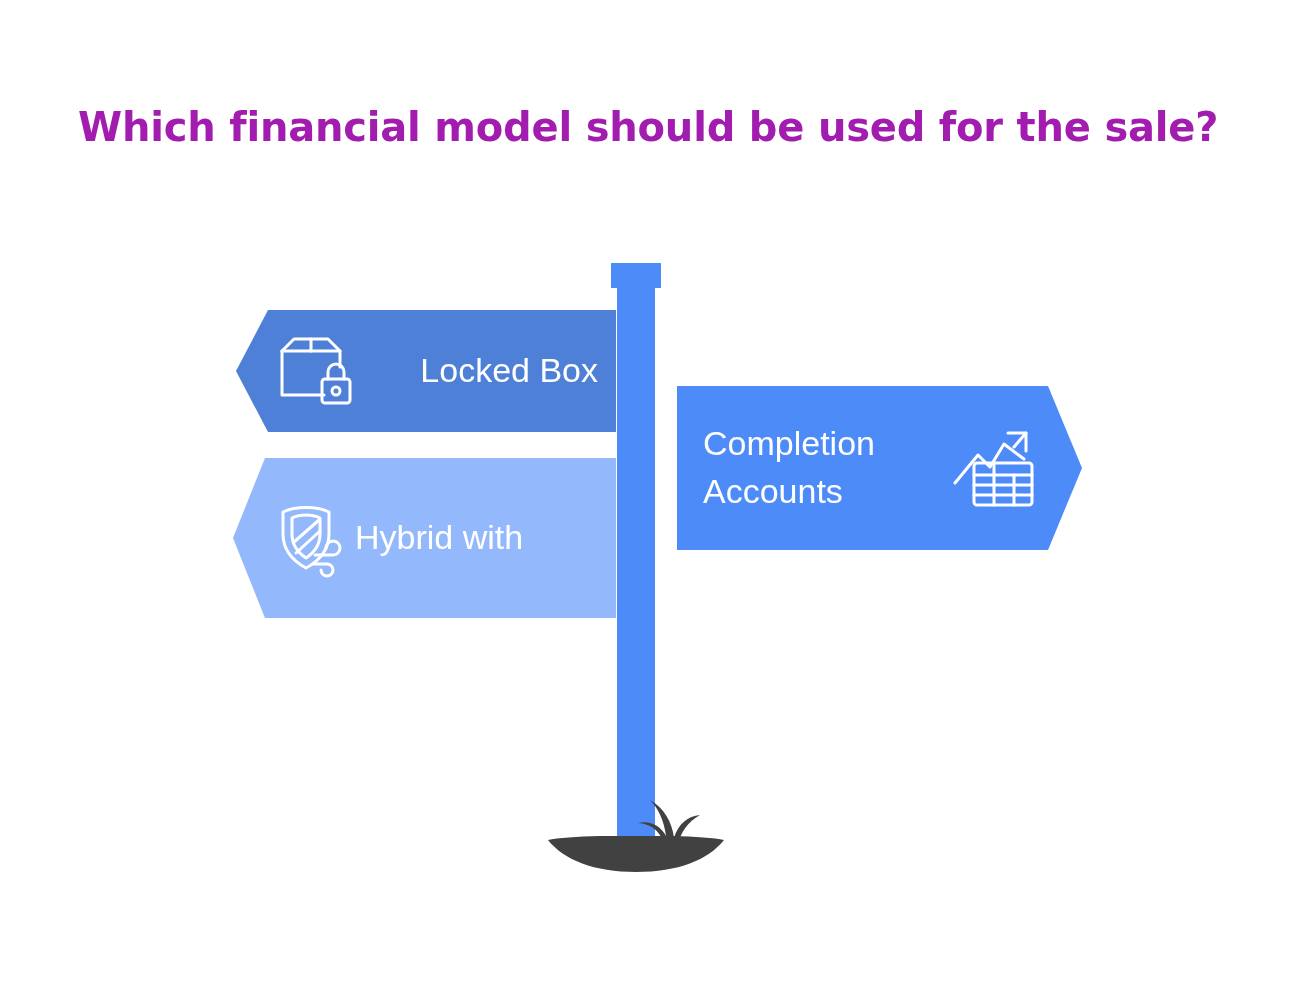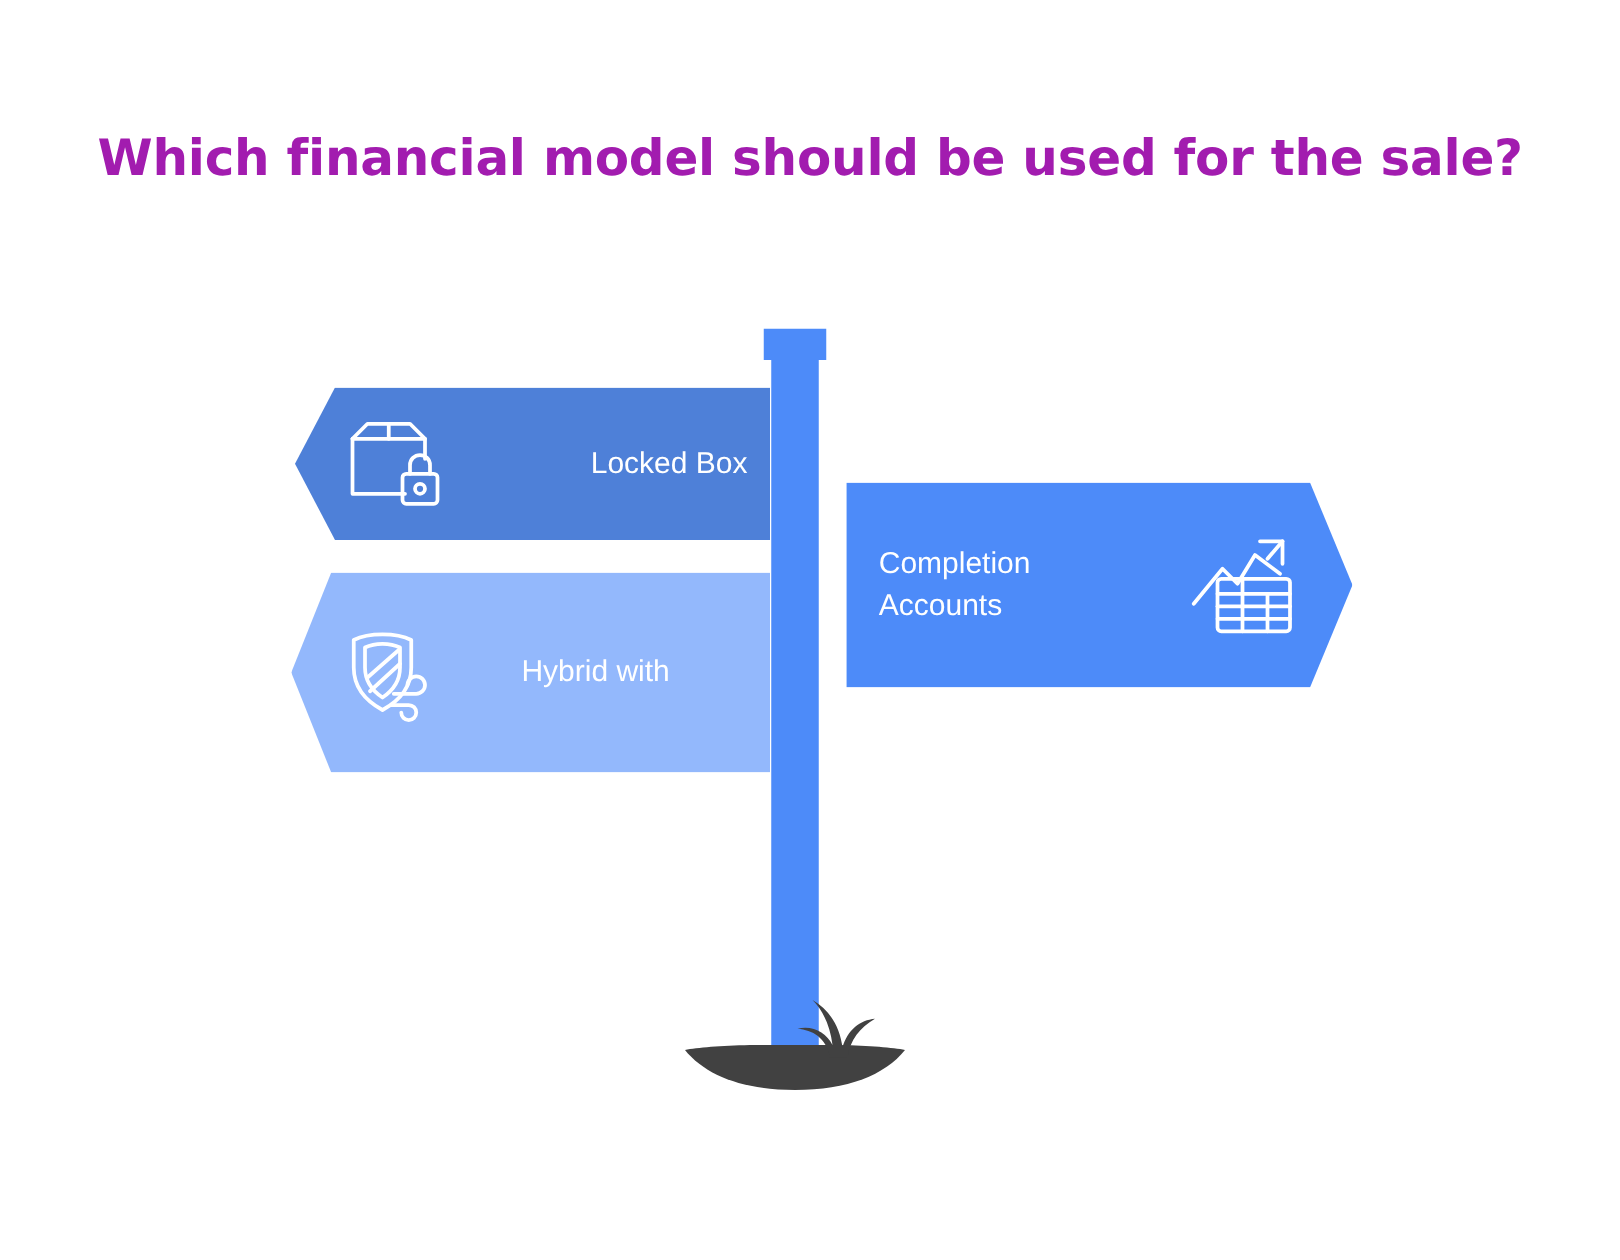--- a/index.html
+++ b/index.html
@@ -74,21 +74,21 @@
     justify-content: flex-start;
   }
   .sign-right {
     clip-path: polygon(0% 0%, calc(100% - 34px) 0%, 100% 50%, calc(100% - 34px) 100%, 0% 100%);
     padding-left: 26px;
     padding-right: 46px;
     justify-content: flex-start;
   }
   .sign-label {
     color: #ffffff;
-    font-size: 24px;
+    font-size: 34px;
     line-height: 1.4;
   }
 
   
   #sign-locked-box {
     left: 236px;
     top: 310px;
     width: 380px;
     height: 122px;
     background: #4e80d8;
@@ -102,21 +102,21 @@
   
   #sign-hybrid {
     left: 233px;
     top: 458px;
     width: 383px;
     height: 160px;
     background: #93b8fc;
   }
   #sign-hybrid .sign-label {
     flex: 1;
-    text-align: center;
+    text-align: left;
   }
 
   
   #sign-completion {
     left: 677px;
     top: 386px;
     width: 405px;
     height: 164px;
     background: #4d8bf9;
   }

